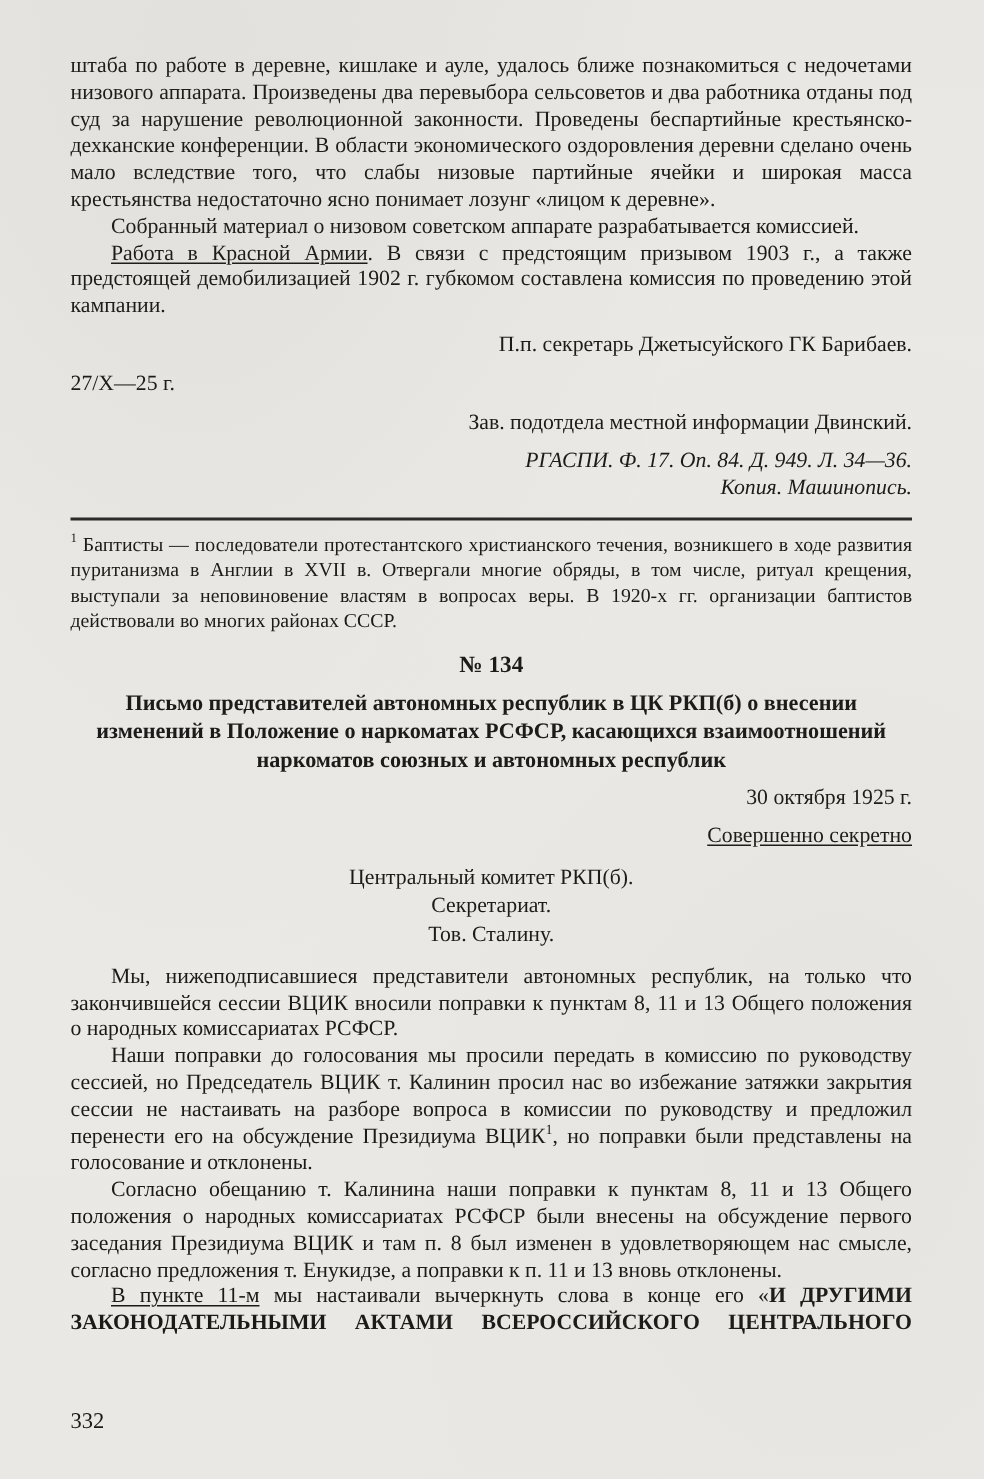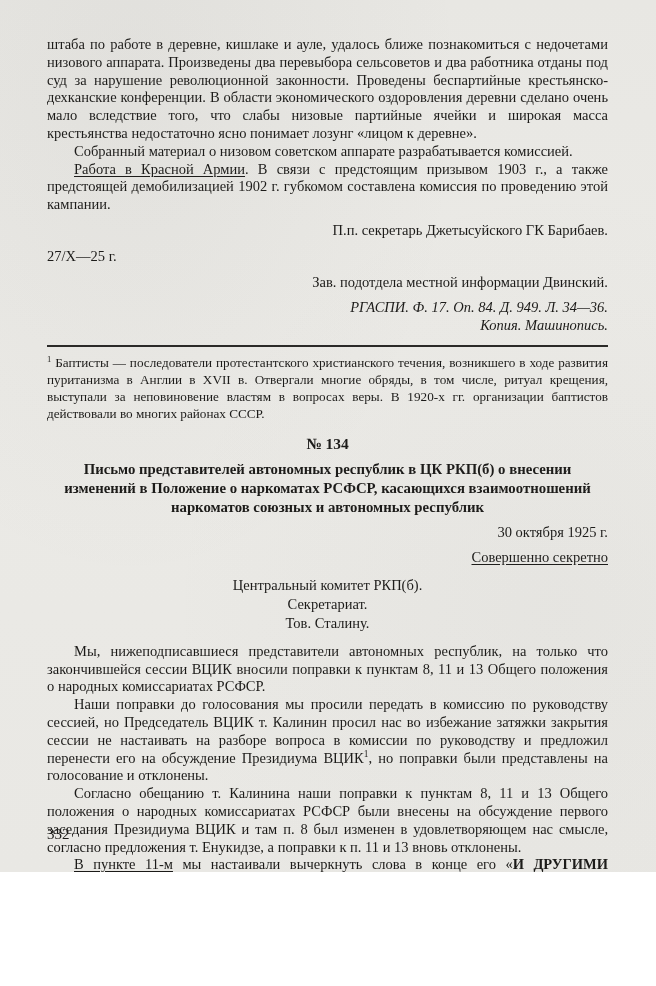--- a/index.html
+++ b/index.html
@@ -1,20 +1,20 @@
 <!DOCTYPE html>
 <html><head>
 <meta charset="utf-8">
 <style>
   * { margin:0; padding:0; box-sizing:border-box; }
   html,body { width:656px; height:986px; }
   body { font-family:"Liberation Serif","DejaVu Serif",serif; }
   .page {
     position:relative;
-    width:656px; height:872px;
+    width:656px; height:986px;
     background:linear-gradient(180deg,#e8e7e3 0%,#ebeae6 40%,#e9e8e4 100%);
     color:#1b1a18;
     padding:36px 48px 0 47px;
     font-size:14.5px;
     line-height:17.8px;
     overflow:hidden;
   }
   .page::before{
     content:"";
     position:absolute; inset:0;

